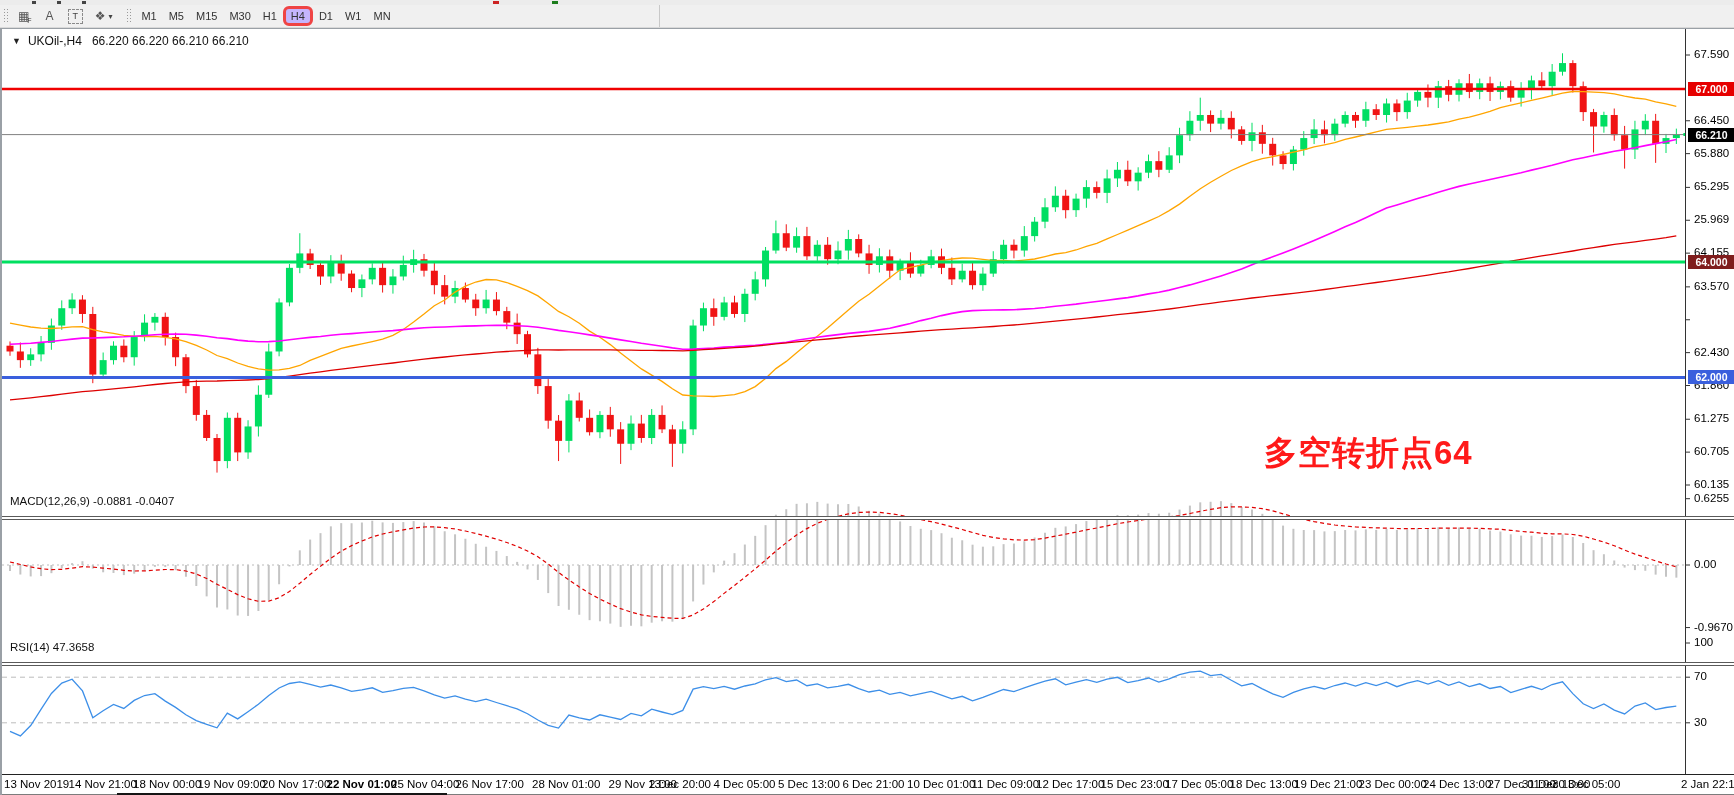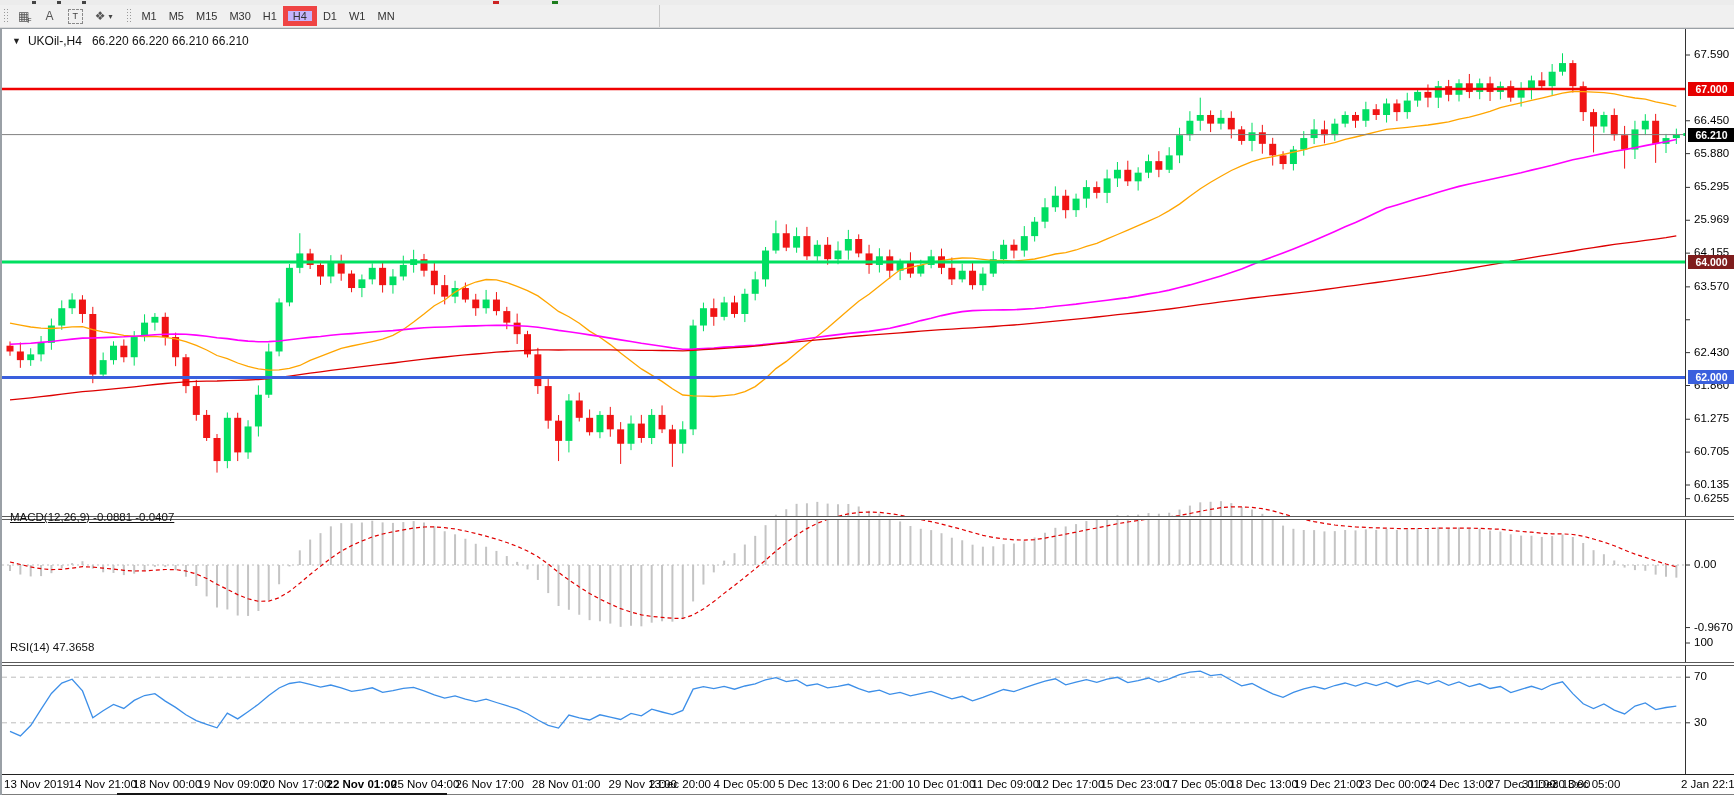--- a/index.html
+++ b/index.html
@@ -12,21 +12,21 @@
   .topstrip .mark { position:absolute; top:1px; height:3px; }
   .toolbar { position:absolute; left:0; top:5px; width:1734px; height:23px; background:#f0f0f0;
     border-bottom:1px solid #d9d9d9; }
   .toolbar-inner { position:absolute; left:0; top:0; height:22px; width:660px;
     border-right:1px solid #c8c8c8; display:flex; align-items:center; }
   .grip { width:6px; height:16px; margin:0 3px;
     background-image:radial-gradient(#9a9a9a 34%, transparent 35%); background-size:3px 3px; }
   .tbtn { position:relative; height:20px; min-width:24px; padding:0 5px; border:1px solid transparent;
     background:transparent; font-family:inherit; font-size:11px; color:#333; display:flex;
     align-items:center; justify-content:center; cursor:default; }
-  .tbtn.active { background:#c4b5fd; border:5px solid #ef4444; border-radius:0; }
+  .tbtn.active { background:#c4b5fd; border:3px solid #ef4444; border-radius:6px; }
   .tbtn .glyph { font-size:12px; color:#555; }
   .tbtn .suffix { font-size:7px; color:#333; margin-left:-2px; margin-top:8px; }
   .tbtn .caret { font-size:8px; color:#444; margin-left:3px; }
   .dottedbox { border:1px dashed #8a8a8a; width:15px; height:15px; display:flex;
     align-items:center; justify-content:center; font-size:9px; color:#444; }
   .tf-group { display:flex; align-items:center; }
 
   
   .chart-window { position:absolute; left:0; top:28px; width:1734px; height:767px; background:#fff;
     border-left:2px solid #9aa0a6; border-top:1px solid #9aa0a6; }
@@ -667,22 +667,23 @@
         <line x1="1680" y1="717" x2="1680" y2="717" stroke="#444"></line>
       </svg>
     <div class="vaxis-line"></div>
 
     <div class="ohlc-header">
       <span class="tri">▼</span>
       <span class="sym">UKOil-,H4</span>
       <span>66.220 66.220 66.210 66.210</span>
     </div>
 
-
-    <div class="ind-label" id="macd-label" style="top: 482px; text-decoration: underline;">MACD(12,26,9) -0.0881 -0.0407</div>
+    <div class="annotation" style="color: rgb(255, 26, 26);">多空转折点64</div>
+
+    <div class="ind-label" id="macd-label" style="top: 466px;">MACD(12,26,9) -0.0881 -0.0407</div>
     <div class="ind-label" id="rsi-label" style="top: 612px;">RSI(14) 47.3658</div>
 
     <div class="pane-sep" style="top:487px"></div>
     <div class="pane-sep" style="top:633px"></div>
 
     <div id="price-labels">
         <div class="axis-label" style="left: 1692px; top: 19px;">67.590</div>
         <div class="axis-label" style="left: 1692px; top: 84.7552px;">66.450</div>
         <div class="axis-label" style="left: 1692px; top: 117.633px;">65.880</div>
         <div class="axis-label" style="left: 1692px; top: 151.376px;">65.295</div>

